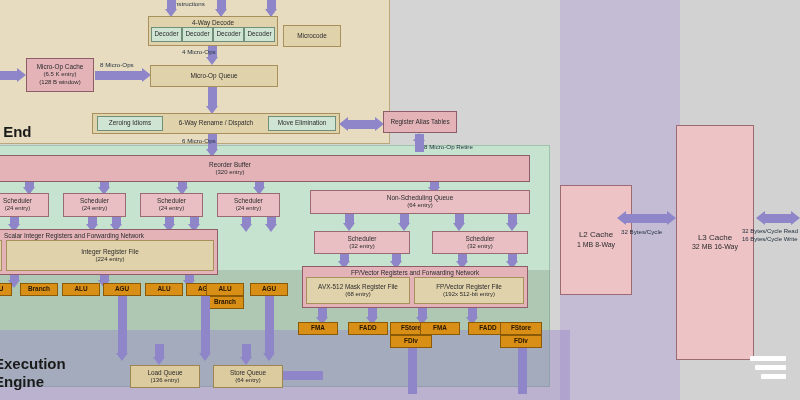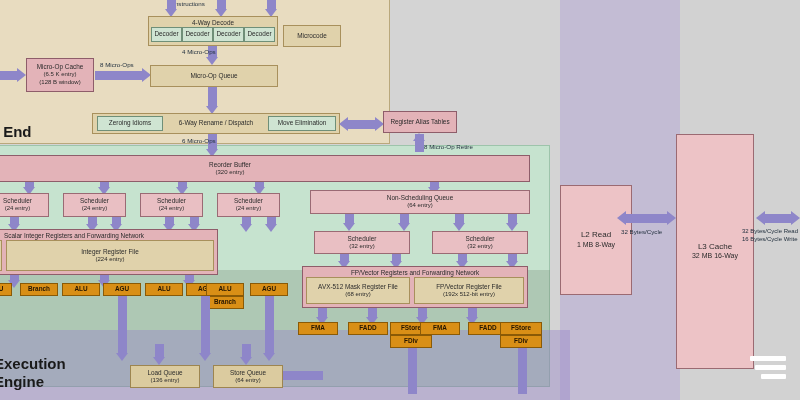--- a/index.html
+++ b/index.html
@@ -337,25 +337,25 @@
     <span>Load Queue</span>
     <span class="l2">(136 entry)</span>
   </div>
   <div class="box tan-d" style="left:213px;top:365px;width:70px;height:23px;">
     <span>Store Queue</span>
     <span class="l2">(64 entry)</span>
   </div>
   <div class="hstem" style="left:283px;top:371px;width:40px;"></div>
 
   <div class="box cachebox" style="left:560px;top:185px;width:72px;height:110px;">
-    <span style="font-size:8px;">L2 Read</span>
+    <span style="font-size:8px;">L2 Cache</span>
     <span style="font-size:7px;">1 MB 8-Way</span>
   </div>
 
-  <div class="box cachebox" style="left:676px;top:125px;width:78px;height:235px;margin-top:9px;">
+  <div class="box cachebox" style="left:676px;top:125px;width:78px;height:235px;">
     <span style="font-size:8px;">L3 Cache</span>
     <span style="font-size:7px;">32 MB 16-Way</span>
   </div>
 
   <div class="arrl" style="left:617px;top:211px;"></div>
   <div class="hstem" style="left:626px;top:214px;width:42px;"></div>
   <div class="arrr" style="left:667px;top:211px;"></div>
   <div class="lbl" style="left:621px;top:228px;">32 Bytes/Cycle</div>
 
   <div class="arrl" style="left:756px;top:211px;"></div>

